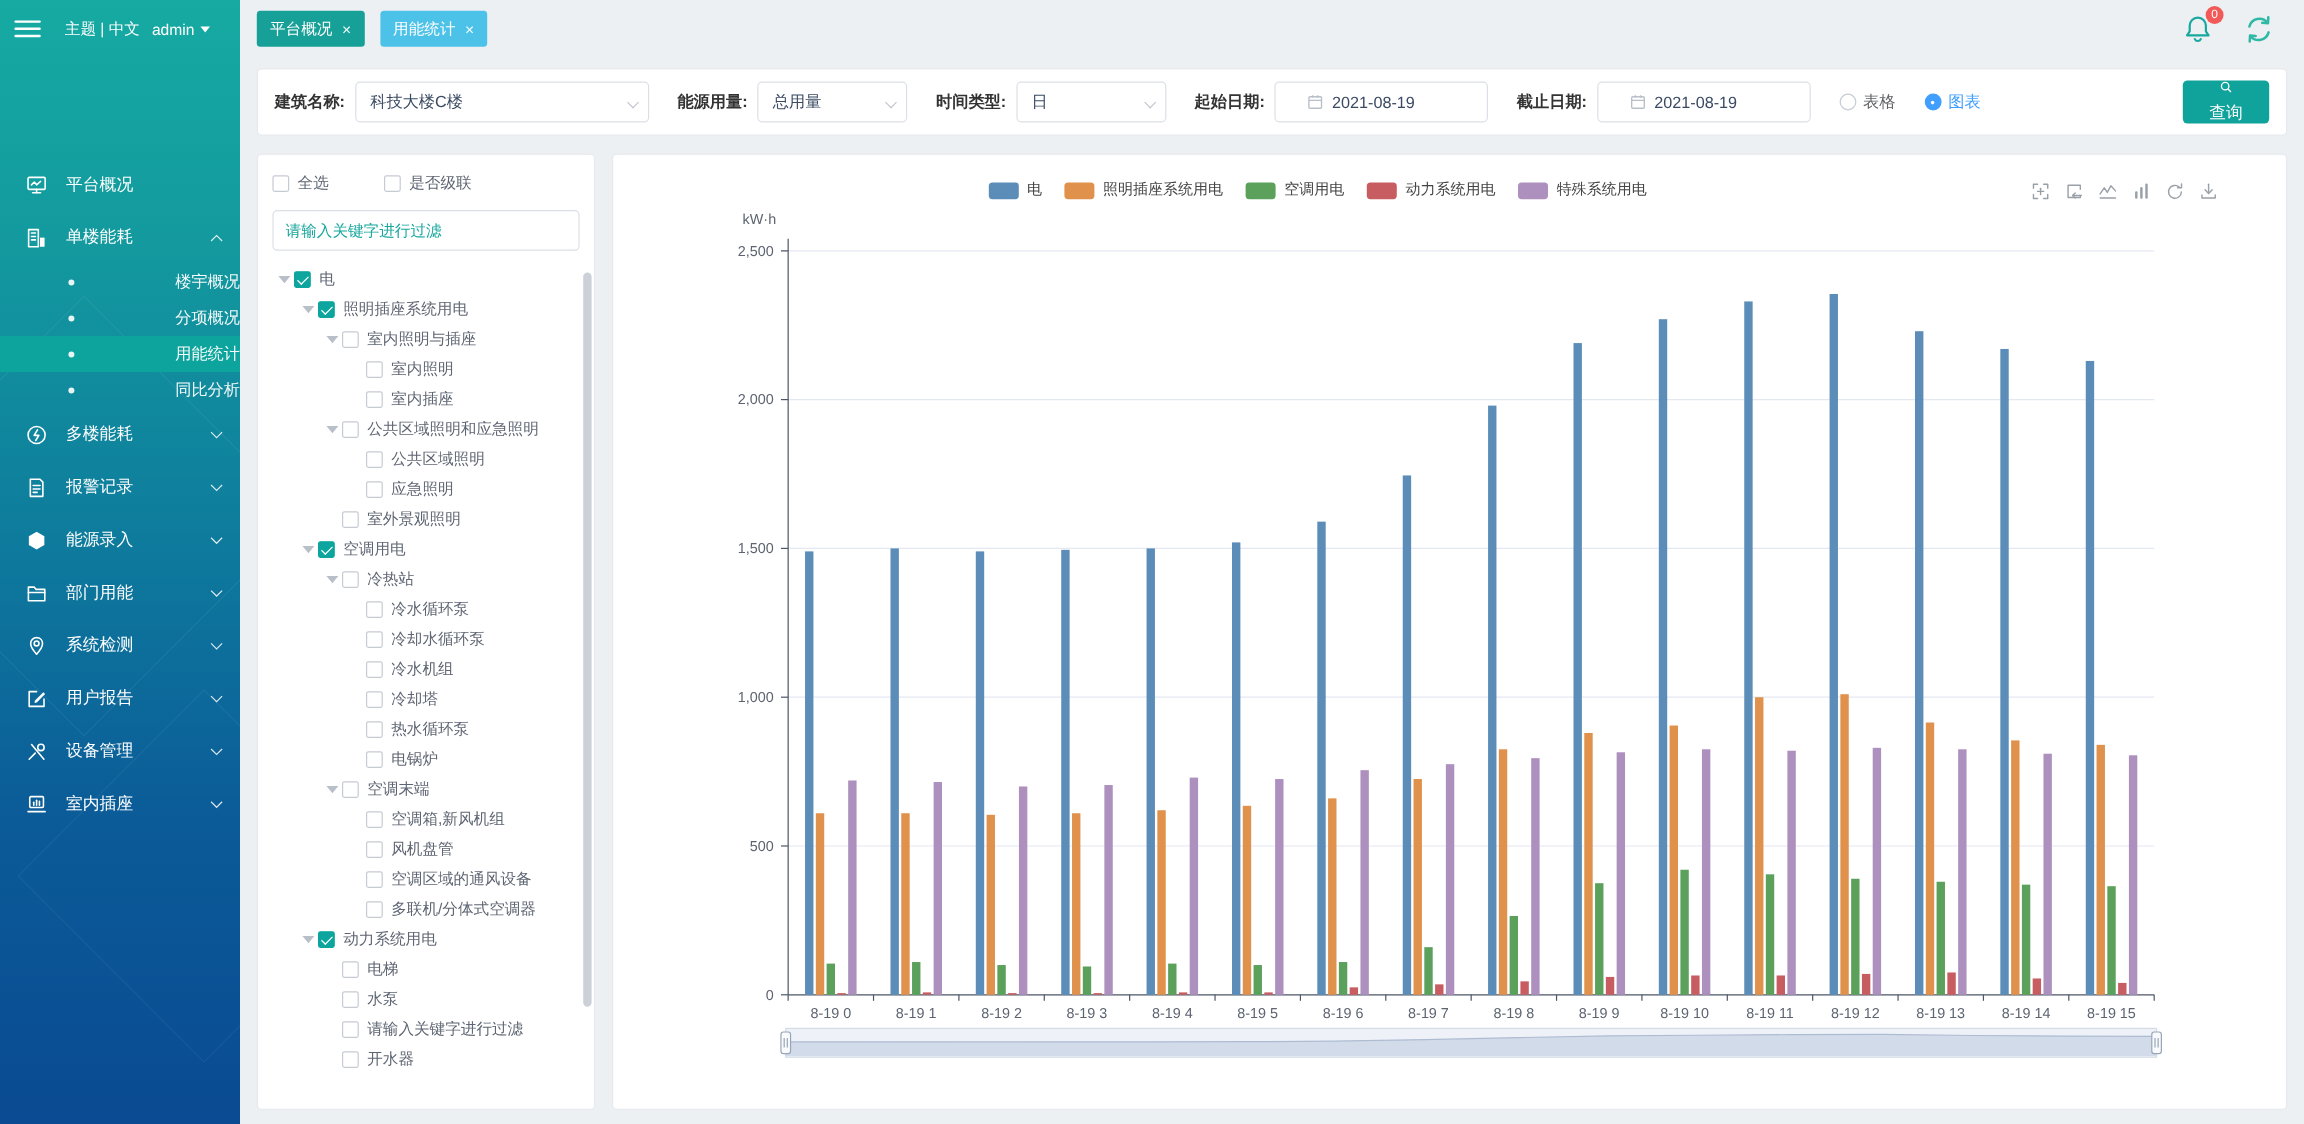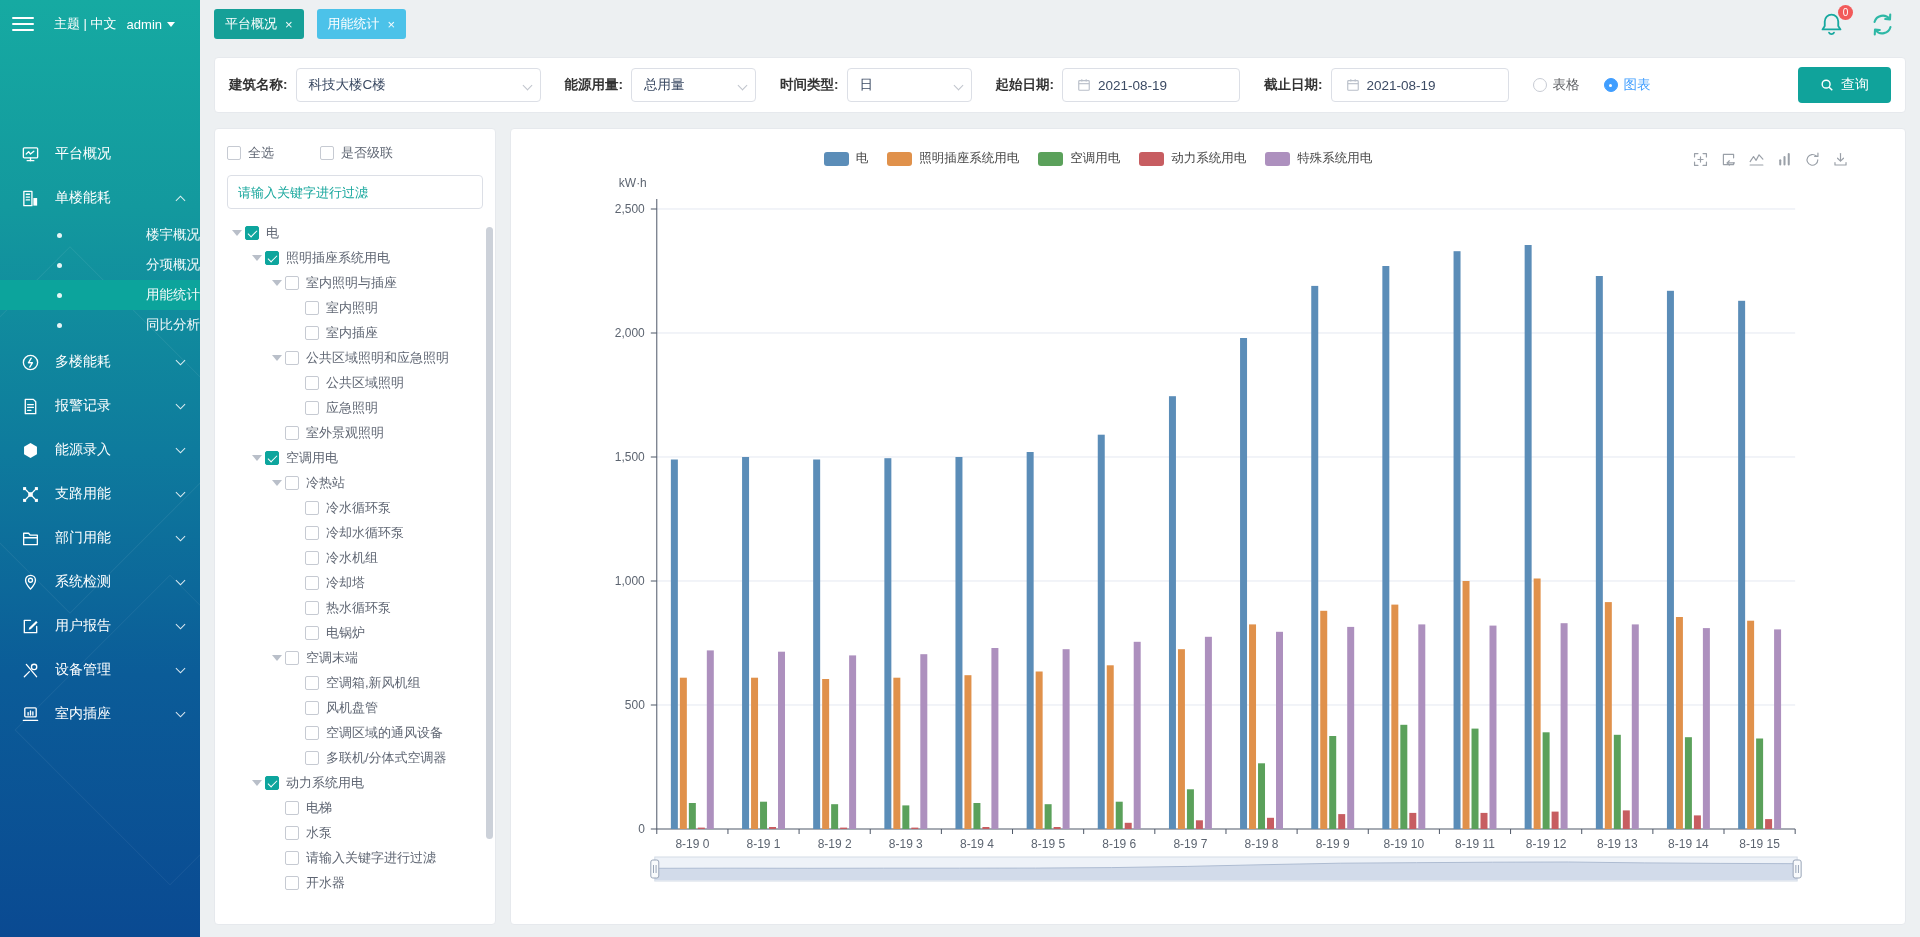--- a/index.html
+++ b/index.html
@@ -48,28 +48,28 @@
   .tb-right { margin-left:auto; display:flex; align-items:center; gap:24px; }
   .bell { position:relative; cursor:pointer; display:flex; }
   .badge { position:absolute; top:-6px; right:-8px; background:#f25a5a; color:#fff; font-size:10px; min-width:15px; height:15px; border-radius:8px; display:flex; align-items:center; justify-content:center; padding:0 3px; }
   .refresh { cursor:pointer; display:flex; }
 
   
   .filter-card { margin:9px 14px 0; background:#fff; border:1px solid #e6e9ed; border-radius:4px; height:56px; display:flex; align-items:center; padding:0 14px; }
   .f-label { font-size:13.5px; color:#333; font-weight:700; margin-right:8px; white-space:nowrap; }
   .f-select, .f-date { height:34px; border:1px solid #dcdfe6; border-radius:4px; display:flex; align-items:center; padding:0 24px 0 12px; position:relative; font-size:13.5px; color:#3b4a63; background:#fff; margin-right:24px; cursor:pointer; white-space:nowrap; }
   .f-select .v-chev { position:absolute; right:9px; top:13px; width:7px; height:7px; border-right:1.4px solid #c0c4cc; border-bottom:1.4px solid #c0c4cc; transform:rotate(45deg); }
-  .f-date { padding-left:14px; }
+  .f-date { padding-left:26px; }
   .f-date .cal { margin-right:7px; display:flex; }
   .radio-item { display:flex; align-items:center; margin-right:24px; cursor:pointer; font-size:13.5px; color:#606266; }
   .radio-item .rb { width:14px; height:14px; border-radius:50%; border:1px solid #c8ccd4; background:#fff; margin-right:6px; flex:0 0 14px; }
   .radio-item.selected { color:#409eff; }
   .radio-item.selected .rb { background:#409eff; border-color:#409eff; position:relative; }
   .radio-item.selected .rb::after { content:""; position:absolute; left:4.5px; top:4.5px; width:3px; height:3px; border-radius:50%; background:#fff; }
-  .query-btn { margin-left:auto; background:#10a39b; color:#fff; border:none; border-radius:4px; height:36px; padding:0 22px; font-size:14px; display:flex; align-items:center; gap:7px; cursor:pointer; }
+  .query-btn { margin-left:auto; background:#10a39b; color:#fff; border:none; border-radius:4px; height:36px; padding:0 22px; font-size:14px; display:flex; align-items:center; gap:7px; cursor:pointer;flex-direction:column; }
 
   
   .content-row { flex:1; display:flex; gap:14px; margin:15px 14px 12px; min-height:0; }
   .tree-card { width:282px; flex:0 0 282px; background:#fff; border:1px solid #e6e9ed; border-radius:4px; padding:12px 10px 12px 12px; position:relative; overflow:hidden; }
   .tree-head { display:flex; align-items:center; height:24px; }
   .cb { width:14px; height:14px; border:1px solid #c6cad2; border-radius:2px; background:#fff; flex:0 0 14px; position:relative; cursor:pointer; }
   .cb.checked { background:#0da59d; border-color:#0da59d; }
   .cb.checked::after { content:""; position:absolute; left:4px; top:1px; width:4px; height:8px; border:solid #fff; border-width:0 1.5px 1.5px 0; transform:rotate(45deg); }
   .cb-label { margin-left:7px; font-size:13px; color:#5f6673; }
   .cascade-group { display:flex; align-items:center; margin-left:46px; }
@@ -179,37 +179,20 @@
     <span class="mi-label">报警记录</span>
     <span class="chev "></span>
   </div>
         <div class="menu-item">
     <span class="mi-icon">
             <svg viewBox="0 0 20 20">
               <polygon points="10,2.2 16.8,6.1 16.8,13.9 10,17.8 3.2,13.9 3.2,6.1" fill="#fff" stroke="none"></polygon>
             </svg>
           </span>
     <span class="mi-label">能源录入</span>
-    <span class="chev "></span>
-  </div>
-        <div class="menu-item">
-    <span class="mi-icon">
-            <svg viewBox="0 0 20 20">
-              <rect x="7.6" y="7.6" width="4.8" height="4.8" fill="#fff" stroke="none"></rect>
-              <rect x="2.2" y="2.2" width="3.2" height="3.2" fill="#fff" stroke="none"></rect>
-              <rect x="14.6" y="2.2" width="3.2" height="3.2" fill="#fff" stroke="none"></rect>
-              <rect x="2.2" y="14.6" width="3.2" height="3.2" fill="#fff" stroke="none"></rect>
-              <rect x="14.6" y="14.6" width="3.2" height="3.2" fill="#fff" stroke="none"></rect>
-              <line x1="5.6" y1="5.6" x2="8" y2="8"></line>
-              <line x1="14.4" y1="5.6" x2="12" y2="8"></line>
-              <line x1="5.6" y1="14.4" x2="8" y2="12"></line>
-              <line x1="14.4" y1="14.4" x2="12" y2="12"></line>
-            </svg>
-          </span>
-    <span class="mi-label">支路用能</span>
     <span class="chev "></span>
   </div>
         <div class="menu-item">
     <span class="mi-icon">
             <svg viewBox="0 0 20 20">
               <path d="M2.8 4.5 h5.2 l1.6 2 h7.6 v10 h-14.4 z"></path>
               <line x1="2.8" y1="9.2" x2="17.2" y2="9.2"></line>
             </svg>
           </span>
     <span class="mi-label">部门用能</span>

